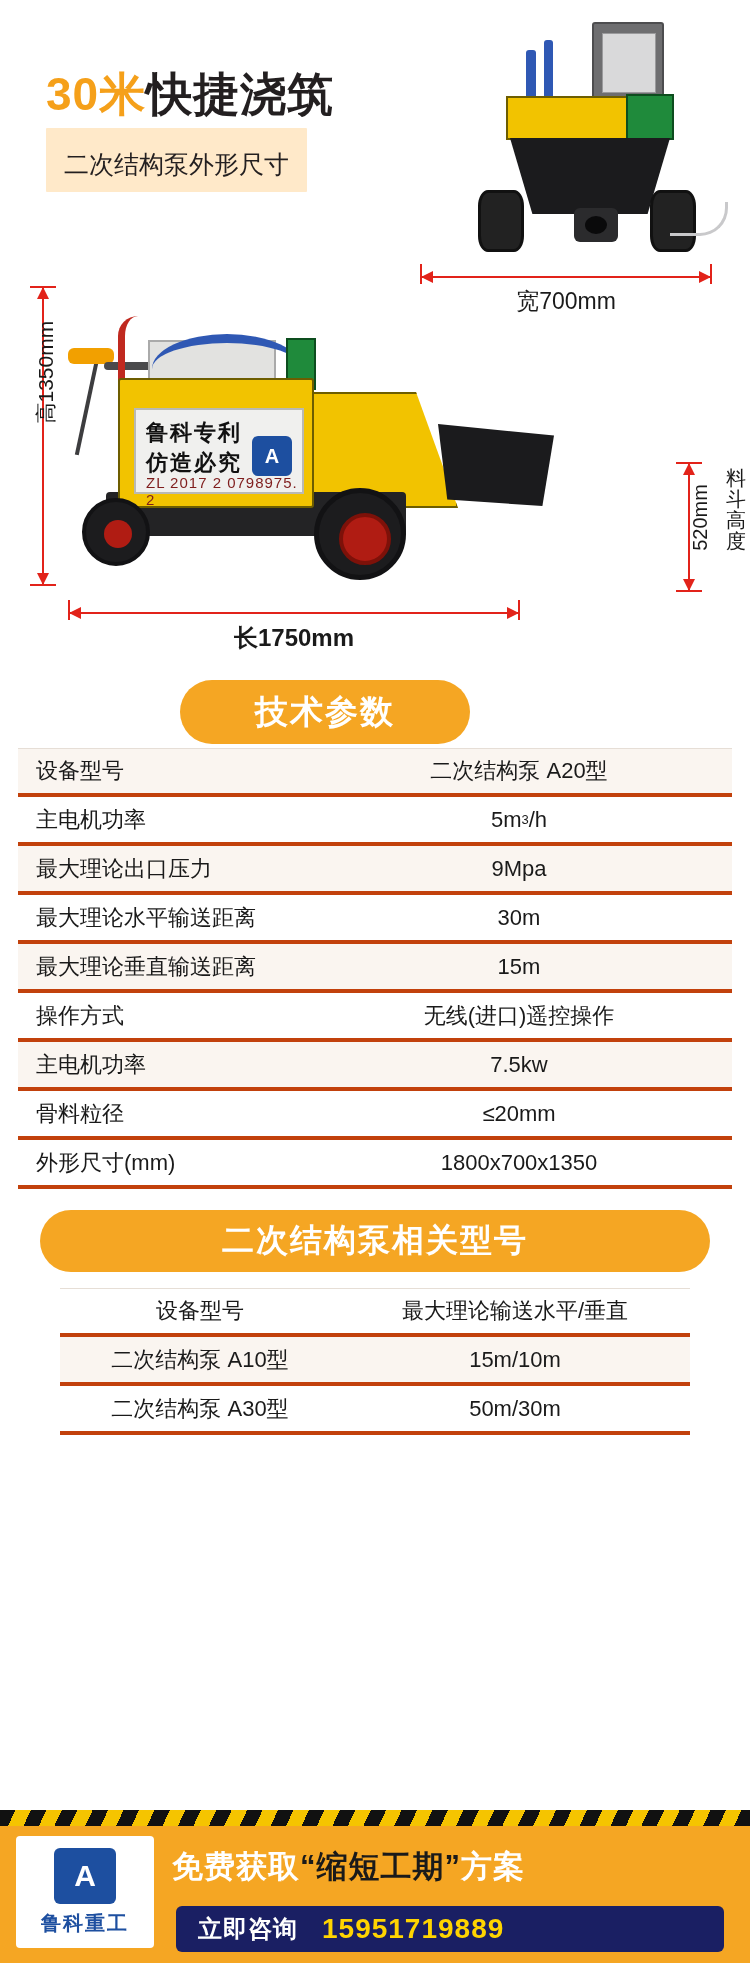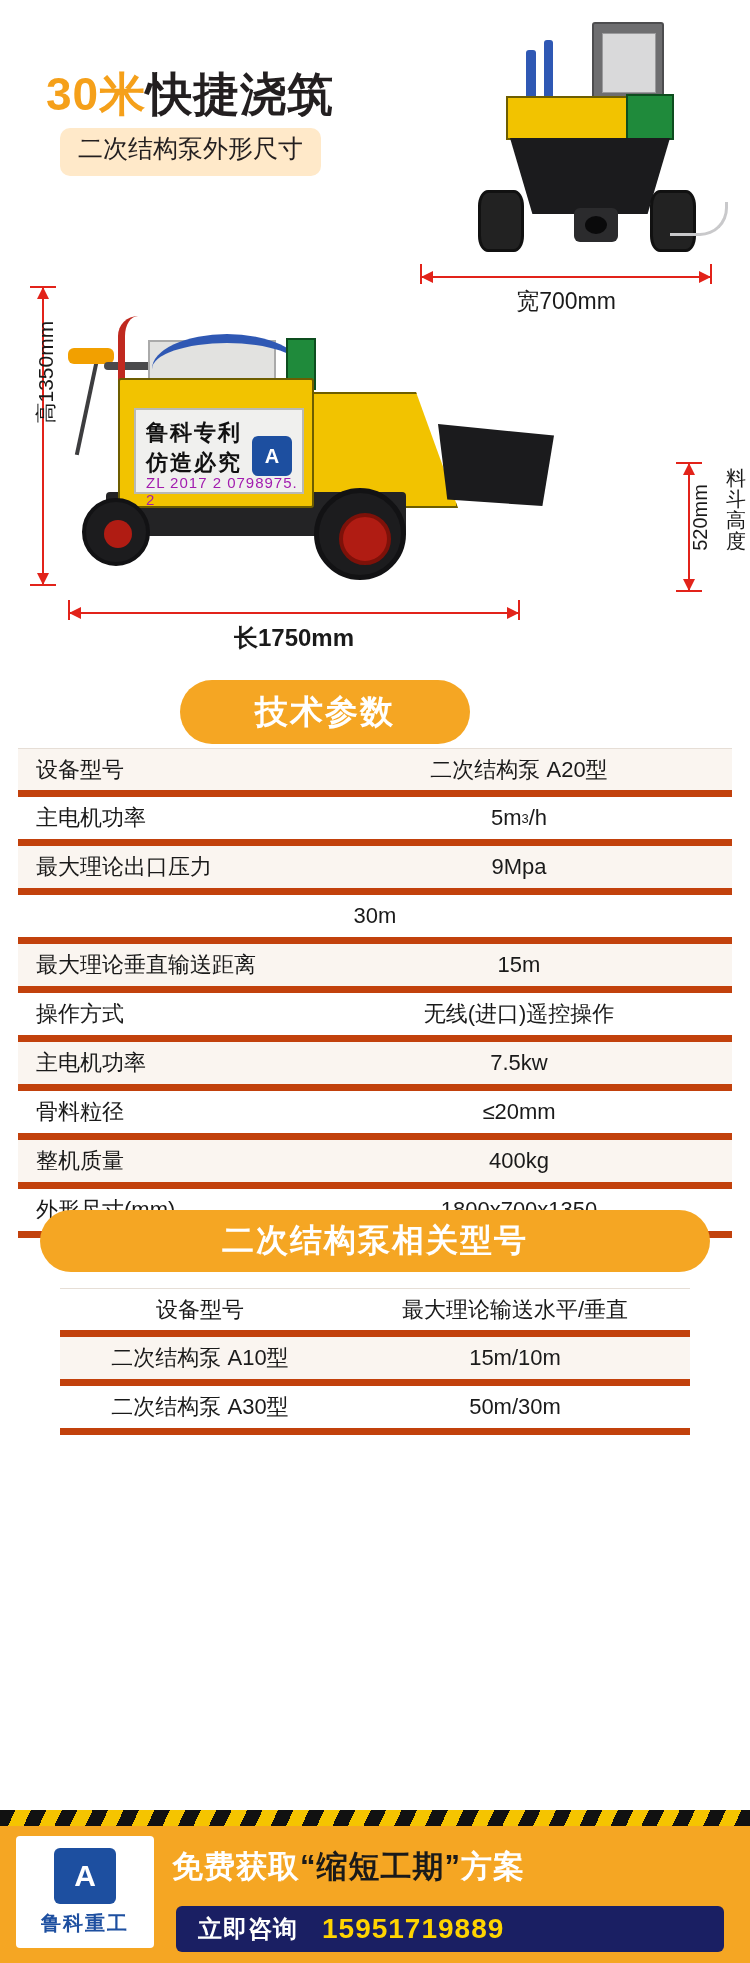--- a/index.html
+++ b/index.html
@@ -15,26 +15,26 @@
   
   .header { position: relative; height: 320px; }
   .title-main {
     position: absolute; left: 46px; top: 64px;
     font-size: 46px; font-weight: bold; letter-spacing: 1px;
     white-space: nowrap;
   }
   .title-main .accent { color: #f5a01a; }
   .title-main .dark { color: #231f20; }
   .title-sub {
-    position: absolute; left: 60px; top: 128px;
+    position: absolute; left: 46px; top: 128px;
     background: #ffe9c9;
     color: #231f20;
     font-size: 25px;
-    padding: 4px 18px 11px 18px;
-    border-radius: 10px;
+    padding: 20px 18px 11px 18px;
+    border-radius: 1px;
     white-space: nowrap;
   }
 
   
   .front-photo {
     position: absolute; right: 14px; top: 6px;
     width: 300px; height: 262px;
   }
   .fp-bg { position: absolute; inset: 0; background: #ffffff; }
   .fp-body {
@@ -137,21 +137,21 @@
   .m-yellowbox {
     position: absolute; left: 62px; top: 96px; width: 196px; height: 130px;
     background: #f2c300; border: 2px solid #6d5d00; border-radius: 3px;
   }
   .m-plate {
     position: absolute; left: 14px; top: 28px; width: 170px; height: 86px;
     background: #f0f0ee; border: 2px solid #b9b9b3;
   }
   .m-plate .p1 { position:absolute; left:10px; top:8px; font-size:22px; font-weight:bold; color:#111; letter-spacing:2px;}
   .m-plate .p2 { position:absolute; left:10px; top:38px; font-size:22px; font-weight:bold; color:#111; letter-spacing:2px;}
-  .m-plate .p3 { position:absolute; left:10px; top:64px; font-size:15px; color:#a21caf; letter-spacing:1px;}
+  .m-plate .p3 { position:absolute; left:10px; top:64px; font-size:15px; color:#7f1d1d; letter-spacing:1px;}
   .m-plate .logo {
     position:absolute; right:10px; top:26px; width:40px; height:40px;
     background:#1d4fa0; border-radius:6px;
     display:flex; align-items:center; justify-content:center;
     color:#fff; font-size:20px; font-weight:bold;
   }
   .m-top-grey {
     position: absolute; left: 92px; top: 58px; width: 128px; height: 42px;
     background: #e2e2e0; border: 2px solid #aaa;
   }
@@ -251,21 +251,21 @@
   .table { position: absolute; left: 18px; width: 714px; }
   #spec-table { top: 748px; }
   #model-table { top: 1288px; left: 60px; width: 630px; }
 
   .row { display: flex; height: 49px; align-items: stretch; }
   .row.alt { background: #faf5f0; }
   .row.plain { background: #ffffff; }
   .cell {
     display: flex; align-items: center;
     font-size: 22px; color: #1a1a1a;
-    border-bottom: 7px solid #c2410c;
+    border-bottom: 4px solid #c2410c;
   }
   .cell.k { width: 288px; padding-left: 18px; }
   .cell.v { flex: 1; justify-content: center; }
   #spec-table .row:first-child .cell { border-top: 1px solid #e6ded6; }
   #model-table .cell.k { width: 280px; justify-content: center; padding-left: 0; }
   #model-table .row:first-child .cell { border-top: 1px solid #e6ded6; }
   sup { font-size: 13px; vertical-align: super; }
 
   
   .footer {
@@ -409,41 +409,38 @@
     </div>
     <div class="row plain">
       <div class="cell k">主电机功率</div>
       <div class="cell v">5m<sup>3</sup>/h</div>
     </div>
     <div class="row alt">
       <div class="cell k">最大理论出口压力</div>
       <div class="cell v">9Mpa</div>
     </div>
     <div class="row plain">
+      <div class="cell k">最大理论水平输送距离</div>
       <div class="cell v">30m</div>
     </div>
     <div class="row alt">
       <div class="cell k">最大理论垂直输送距离</div>
       <div class="cell v">15m</div>
     </div>
     <div class="row plain">
       <div class="cell k">操作方式</div>
       <div class="cell v">无线(进口)遥控操作</div>
     </div>
     <div class="row alt">
       <div class="cell k">主电机功率</div>
       <div class="cell v">7.5kw</div>
     </div>
     <div class="row plain">
       <div class="cell k">骨料粒径</div>
       <div class="cell v">≤20mm</div>
-    </div>
-    <div class="row alt">
-      <div class="cell k">整机质量</div>
-      <div class="cell v">400kg</div>
     </div>
     <div class="row plain">
       <div class="cell k">外形尺寸(mm)</div>
       <div class="cell v">1800x700x1350</div>
     </div>
   </div>
 
   <div class="pill" id="pill-models">二次结构泵相关型号</div>
 
   <div class="table" id="model-table">

